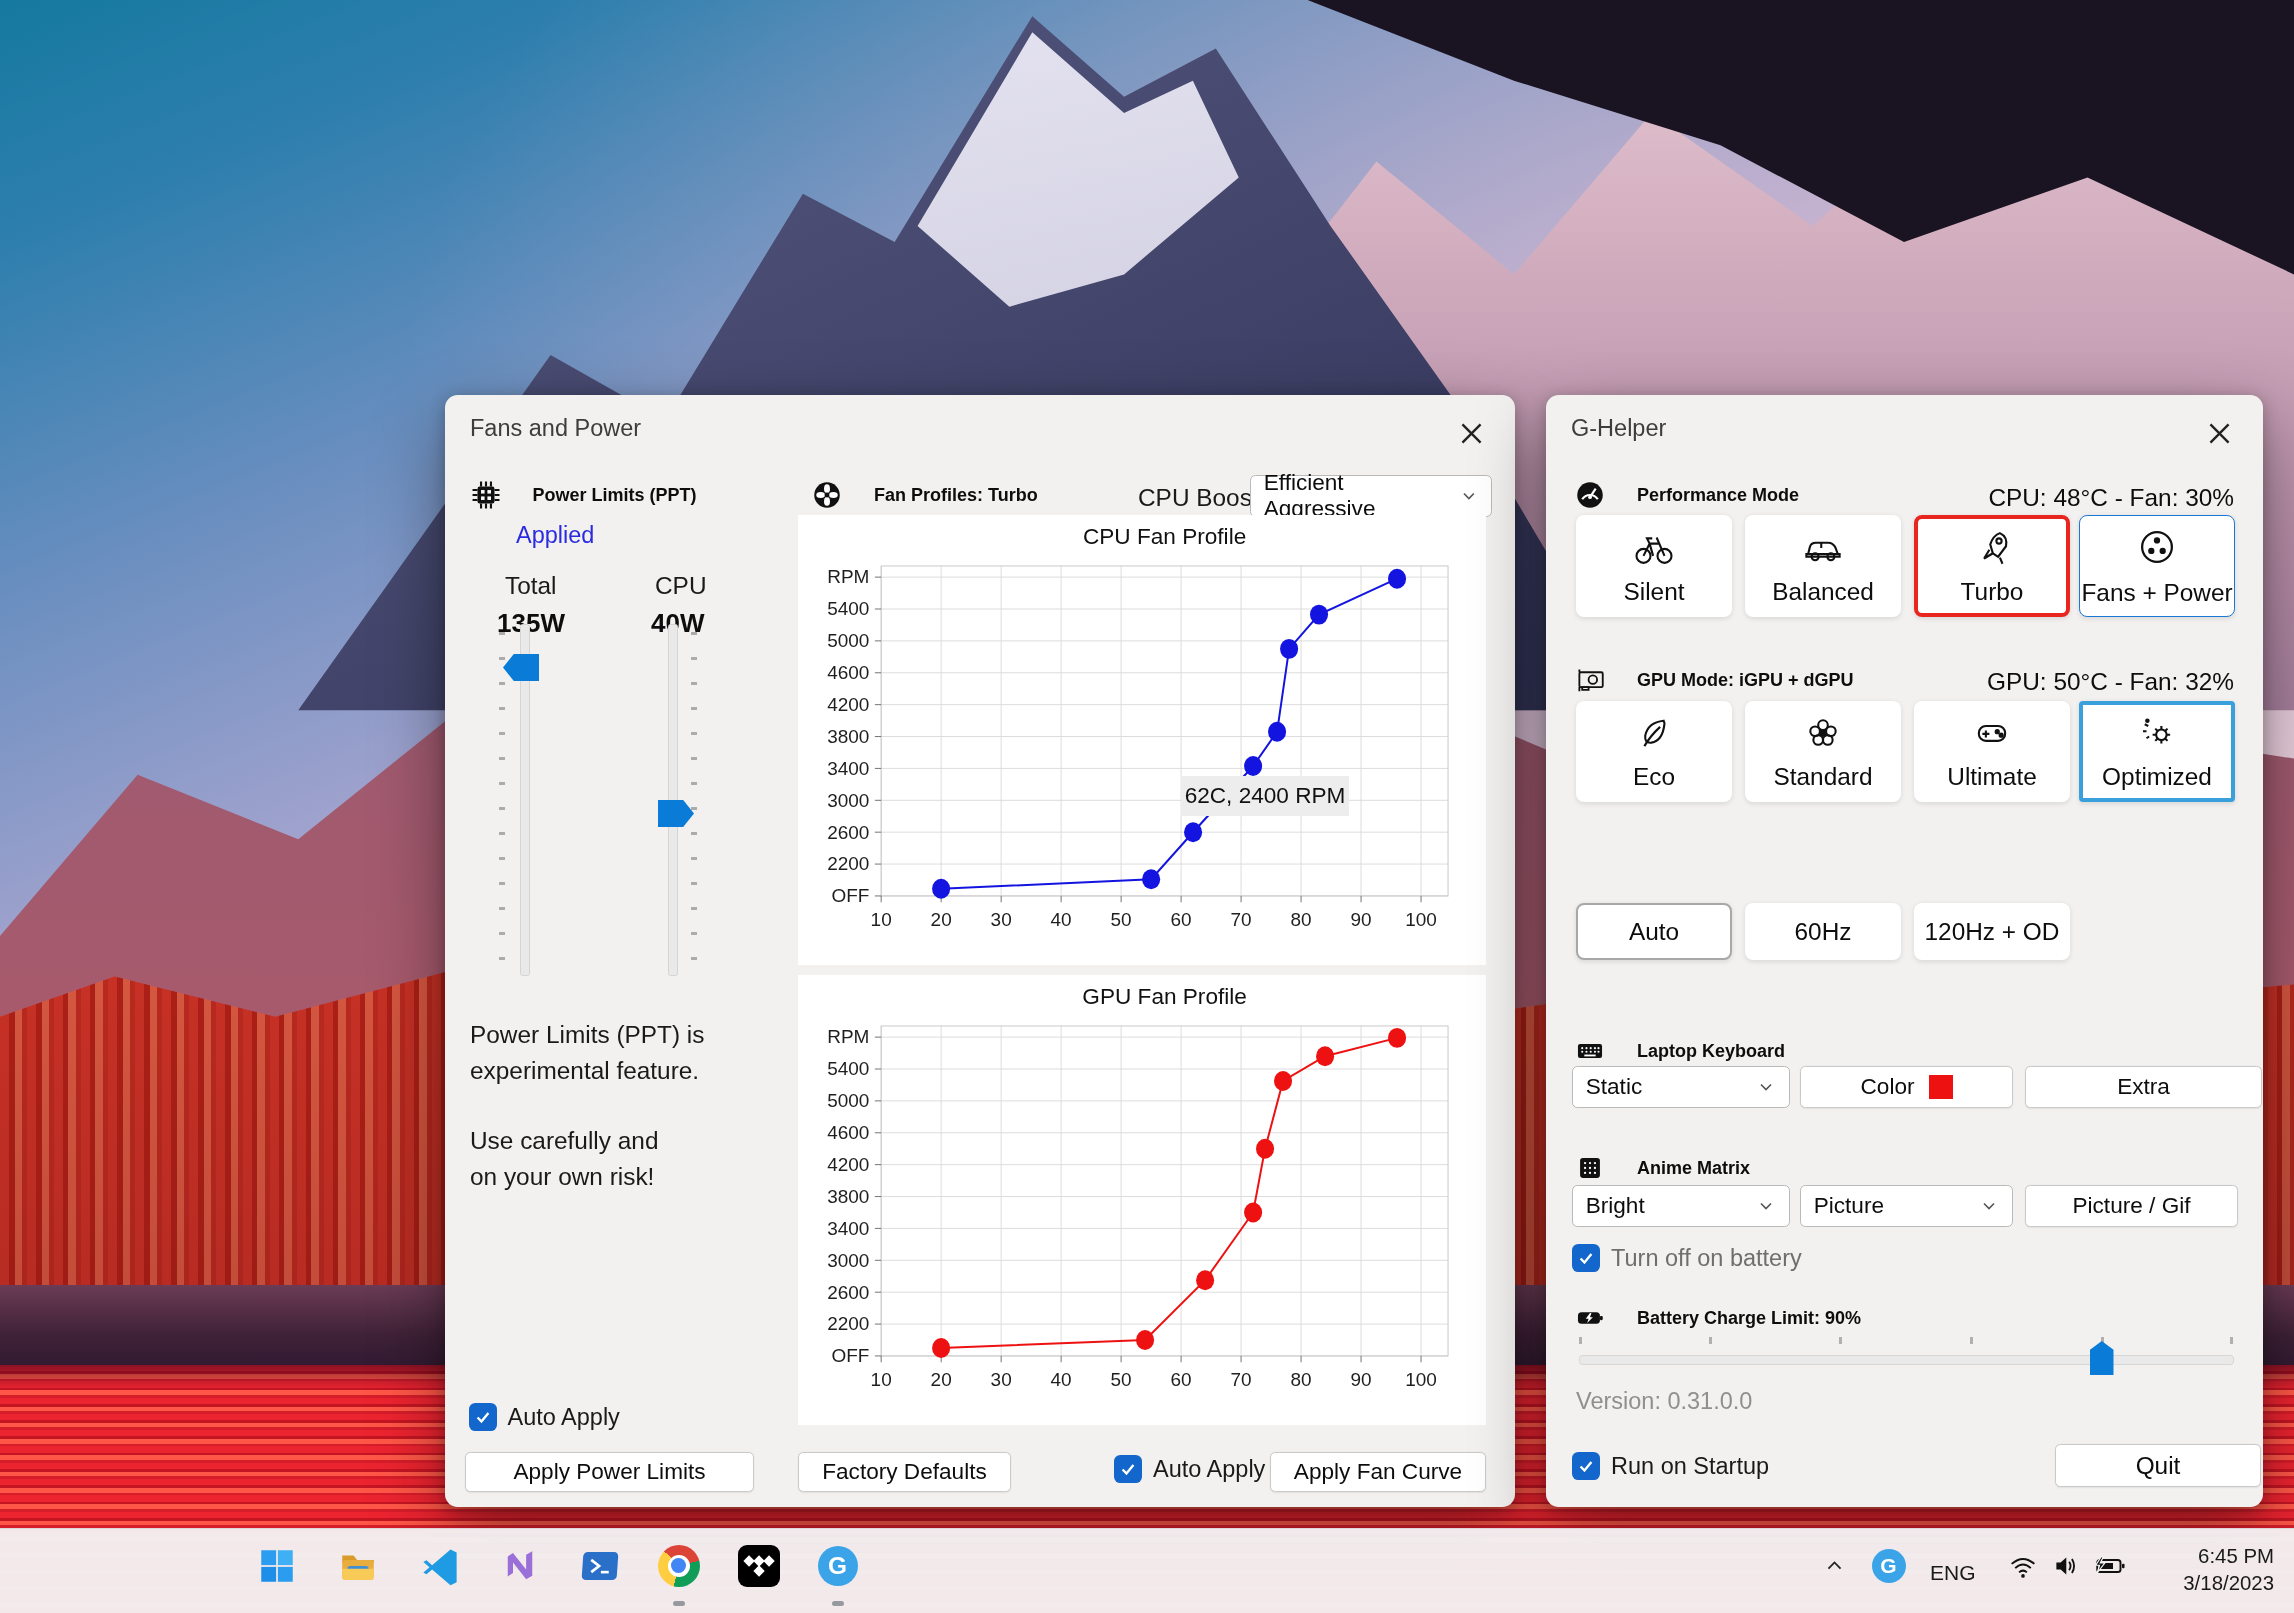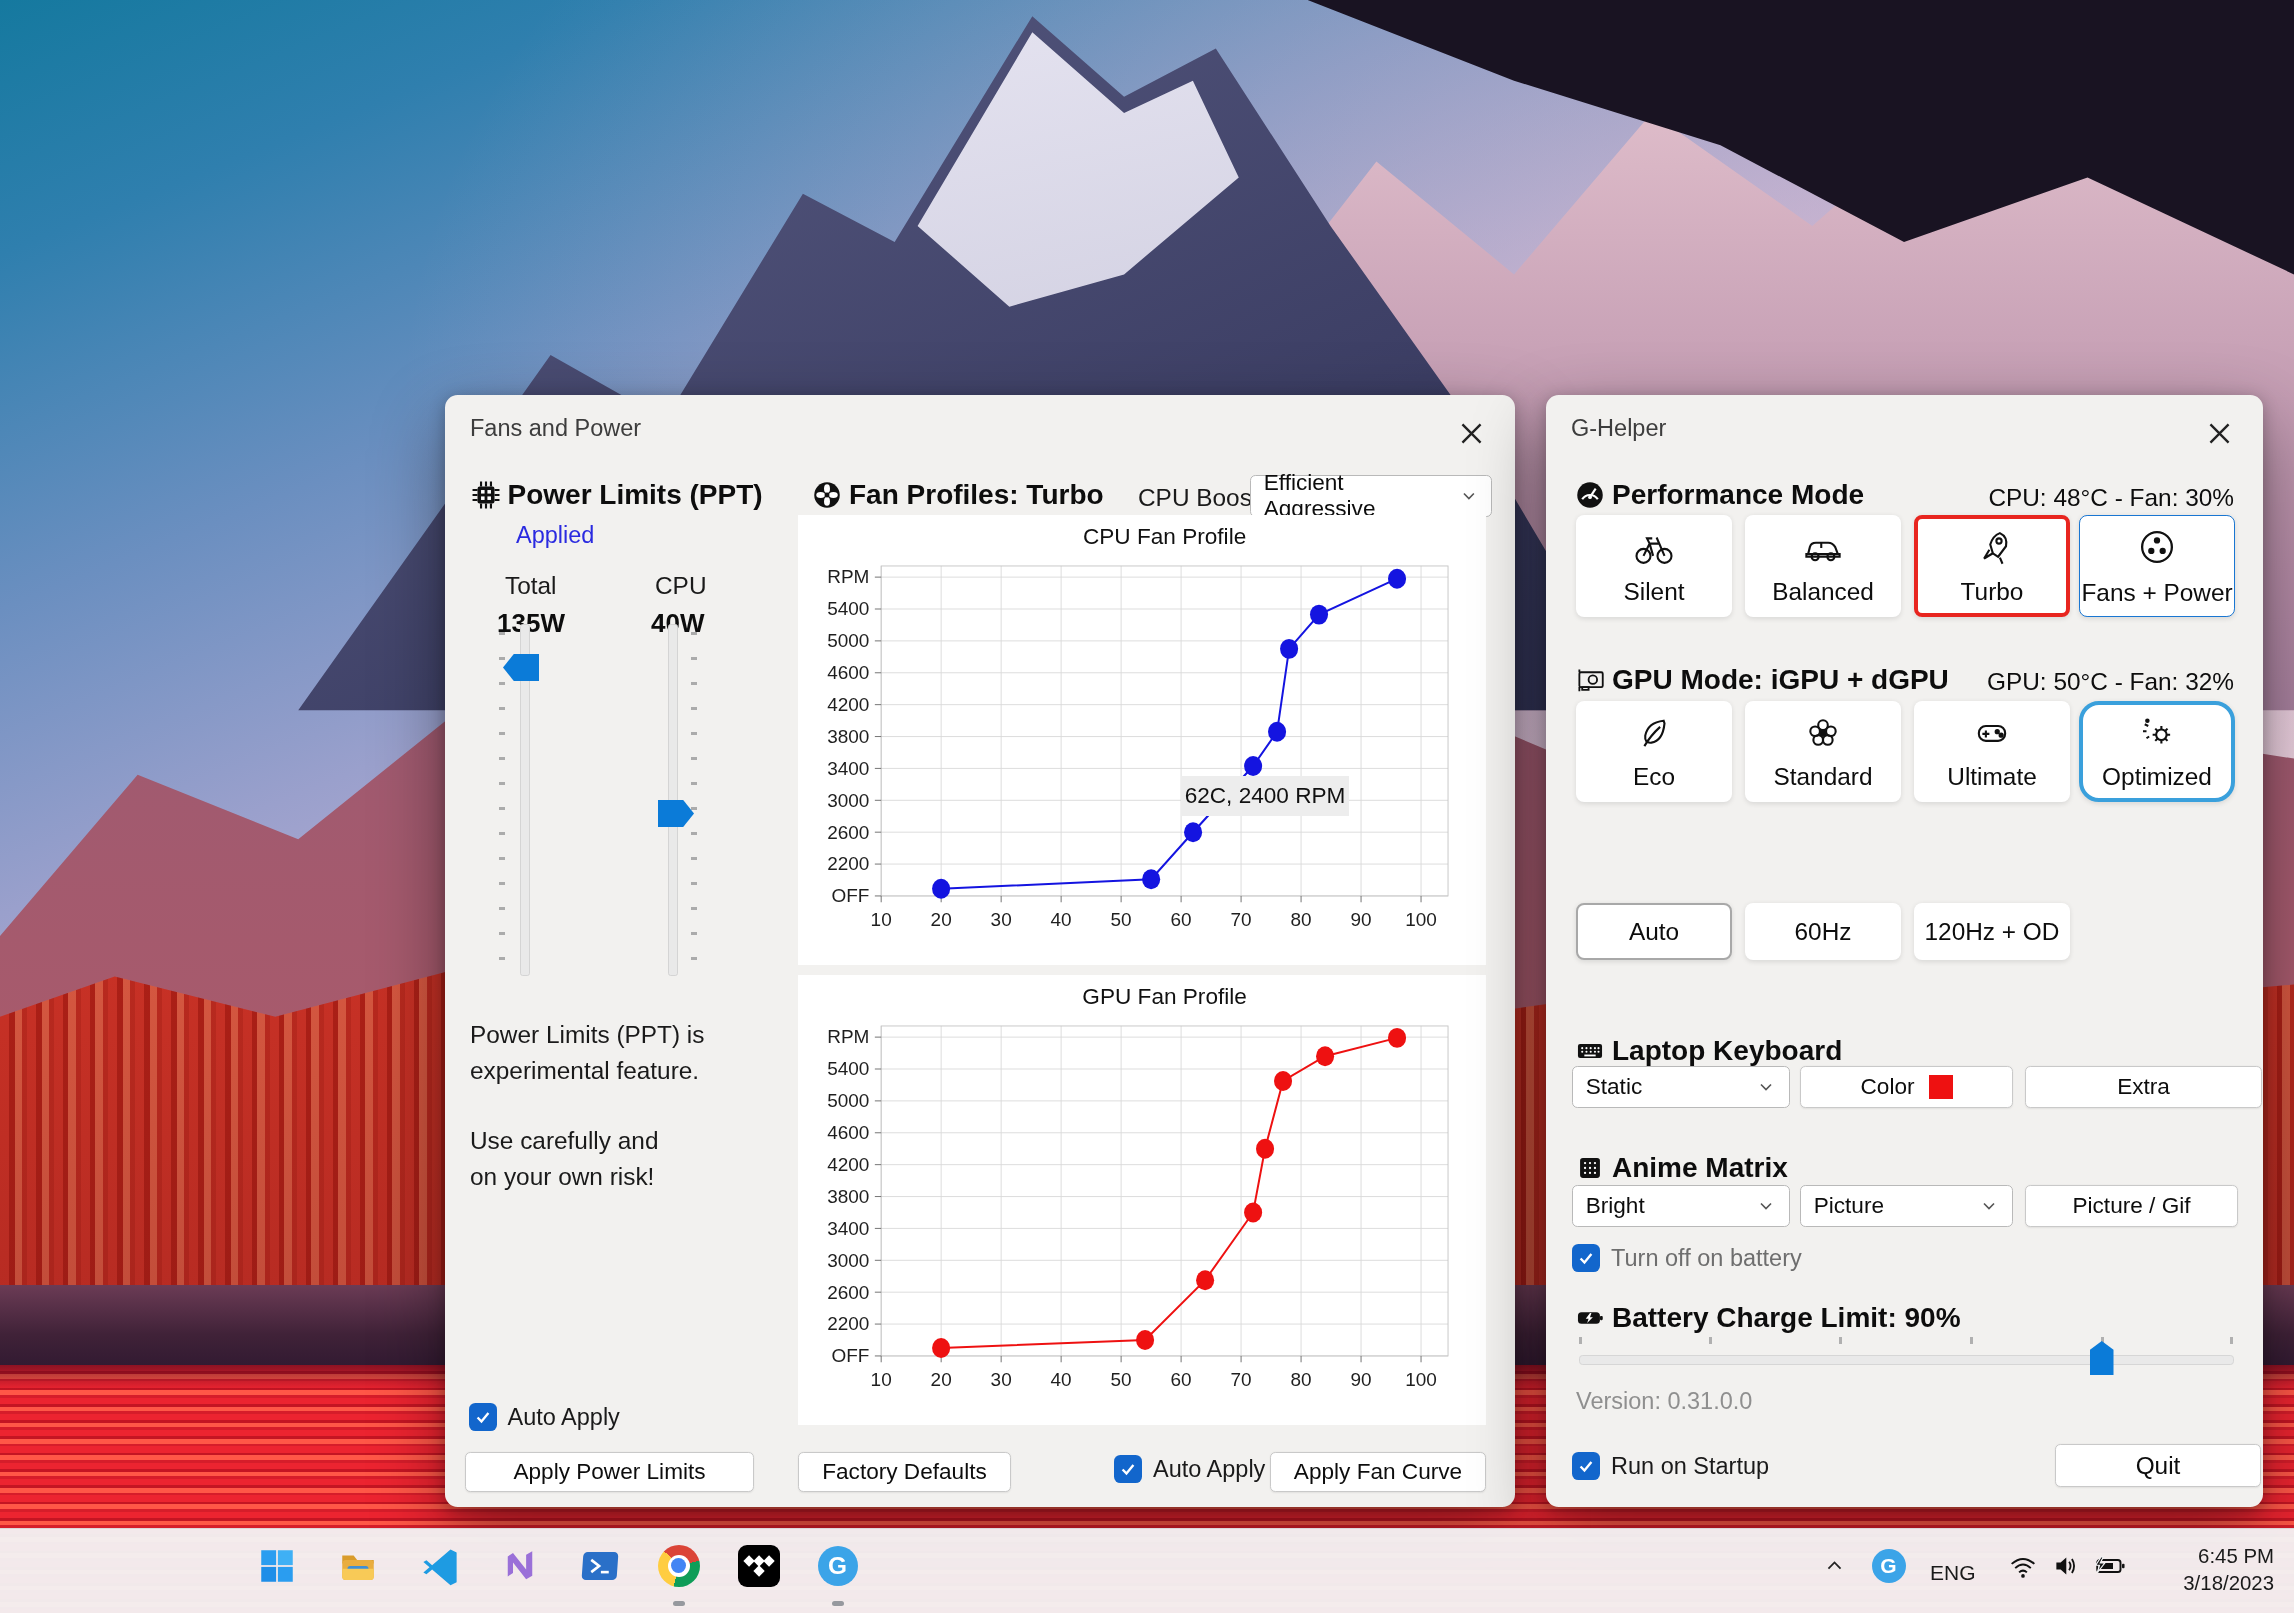--- a/index.html
+++ b/index.html
@@ -28,30 +28,30 @@
     background:linear-gradient(180deg,#6b3b55 0%,#402238 55%,#2e1830 100%);}
   .water{left:0;right:0;top:84.6%;bottom:0;
     background:linear-gradient(180deg,rgba(45,0,22,.5) 0%,rgba(0,0,0,0) 10%),
       repeating-linear-gradient(180deg,#ec2430 0 6.3px,#c41523 6.3px 9px,#ff5747 9px 13.6px,#d61d2a 13.6px 16.3px);}
   
   .window{position:absolute;background:#f2f1ef;border-radius:12.7px;
     box-shadow:0 27px 72px rgba(0,0,0,.40),0 3.6px 16.3px rgba(0,0,0,.25);}
   .win-title{position:absolute;top:20px;left:25px;font-size:23.5px;color:#3d3d3d;}
   .win-close{position:absolute;top:23.5px;right:29px;width:29px;height:29px;}
   .win-close svg{width:100%;height:100%;}
-  .shead{position:absolute;display:flex;align-items:center;gap:5px;font-size:28px;font-weight:bold;color:#0d0d0d;}
+  .shead{position:absolute;display:flex;align-items:center;gap:30px;font-size:18px;font-weight:bold;color:#0d0d0d;}
   .shead svg{width:34px;height:34px;flex:none;}
   .status{position:absolute;font-size:24.4px;color:#0d0d0d;text-align:right;}
   .card{position:absolute;background:#fff;border-radius:8.1px;box-sizing:border-box;
     box-shadow:0 1.8px 5.4px rgba(0,0,0,.10);display:flex;flex-direction:column;align-items:center;justify-content:center;gap:9px;
     font-size:24.4px;color:#0d0d0d;}
   .card svg{width:42px;height:42px;}
   .sel-red{border:4.5px solid #e8251f;}
   .sel-blue-thin{border:1.8px solid #1976d2;gap:11px;}
-  .sel-blue{border:4.5px solid #3aa0dc;border-radius:20px;}
+  .sel-blue{border:4.5px solid #3aa0dc;border-radius:4px;}
   .sel-gray{border:2.7px solid #a8a8a8;}
   .btn{position:absolute;background:#fff;border:0.9px solid #c9c9c9;border-radius:5.4px;box-sizing:border-box;
     display:flex;align-items:center;justify-content:center;font-size:22.6px;color:#0d0d0d;
     box-shadow:0 0.9px 1.8px rgba(0,0,0,.07);}
   .select{position:absolute;background:#fff;border:0.9px solid #b9b9b9;border-radius:5.4px;box-sizing:border-box;
     display:flex;align-items:center;justify-content:space-between;padding:0 12.7px;font-size:22.6px;color:#0d0d0d;}
   .select svg{width:20px;height:20px;}
   .cbrow{position:absolute;display:flex;align-items:center;gap:11px;font-size:23.5px;color:#1a1a1a;}
   .cbox{width:28px;height:28px;border-radius:6.3px;background:#1266cc;display:flex;align-items:center;justify-content:center;flex:none;}
   .cbox svg{width:18px;height:18px;}

